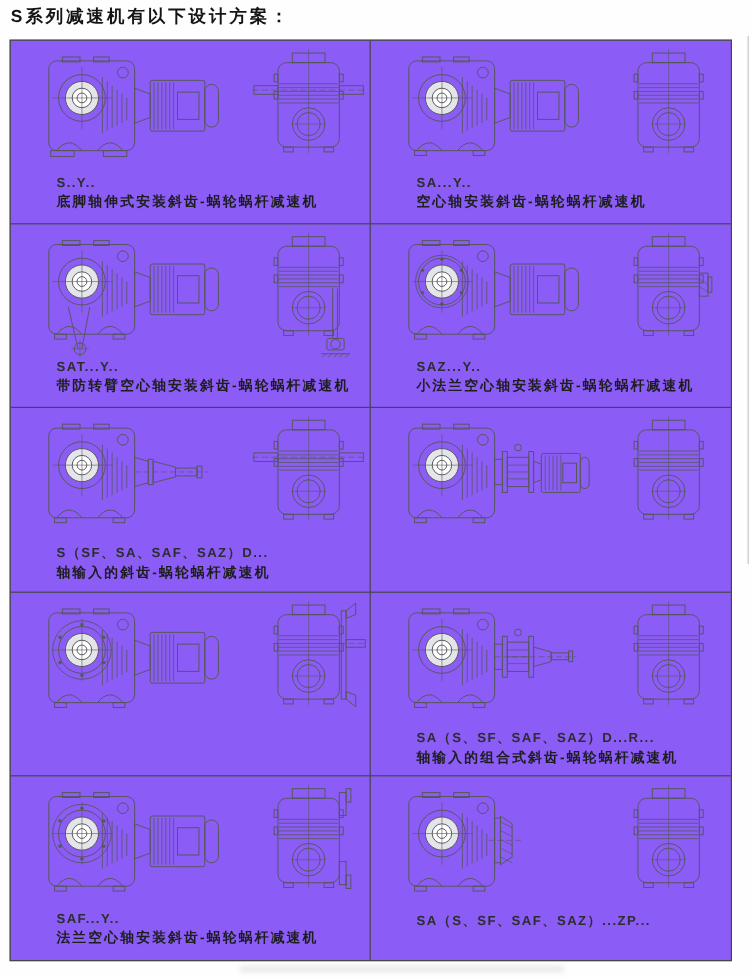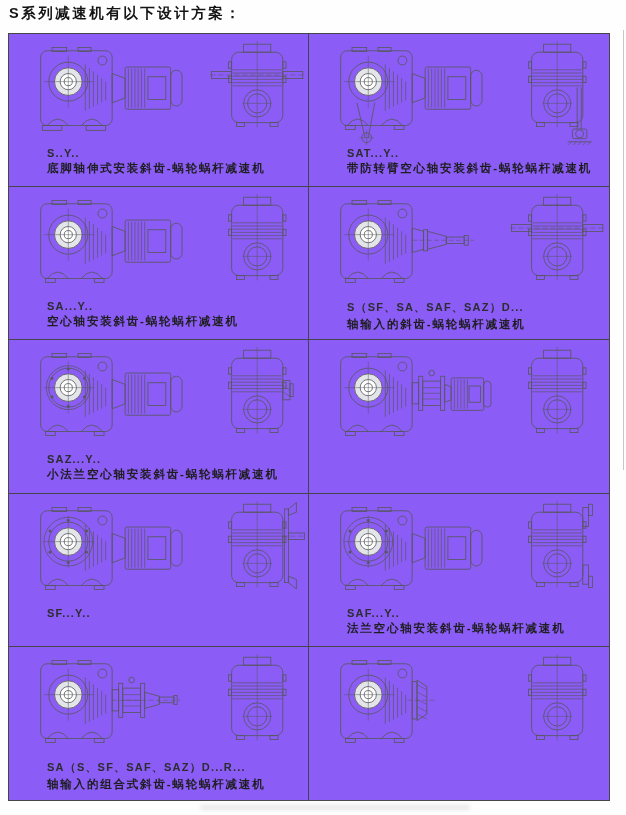--- a/index.html
+++ b/index.html
@@ -101,20 +101,78 @@
             <rect x="91" y="44" width="4" height="8" rx="0" fill="none" stroke="#56575b" stroke-width="1"></rect>
             <rect x="33" y="102" width="10" height="5" rx="0" fill="none" stroke="#56575b" stroke-width="1"></rect>
             <rect x="75" y="102" width="10" height="5" rx="0" fill="none" stroke="#56575b" stroke-width="1"></rect>
             <rect x="2" y="38" width="25" height="9" rx="0" fill="none" stroke="#56575b" stroke-width="1"></rect>
             <rect x="91" y="38" width="25" height="9" rx="0" fill="none" stroke="#56575b" stroke-width="1"></rect>
             <line x1="0" y1="42.5" x2="118" y2="42.5" stroke="#56575b" stroke-width="0.6" stroke-dasharray="7 3"></line>
           </svg>
     </div>
     <div class="code">S..Y..</div>
     <div class="desc">底脚轴伸式安装斜齿-蜗轮蜗杆减速机</div>
+  </div>
+
+  <div class="cell">
+    <div class="drawings">
+      <svg class="side-svg" viewBox="0 0 195 128">
+            <rect x="6" y="12" width="88" height="92" rx="8" fill="none" stroke="#56575b" stroke-width="1"></rect>
+            <rect x="20" y="8" width="18" height="5" rx="0" fill="none" stroke="#56575b" stroke-width="1"></rect>
+            <rect x="52" y="8" width="16" height="5" rx="0" fill="none" stroke="#56575b" stroke-width="1"></rect>
+            <circle cx="82" cy="24" r="5.5" fill="none" stroke="#56575b" stroke-width="1"></circle>
+            <circle cx="40" cy="50" r="24" fill="none" stroke="#56575b" stroke-width="1"></circle>
+            <circle cx="40" cy="50" r="17" fill="#e4e5e8" stroke="#56575b" stroke-width="1"></circle>
+            <circle cx="40" cy="50" r="10" fill="#fff" stroke="#56575b" stroke-width="1"></circle>
+            <circle cx="40" cy="50" r="5" fill="none" stroke="#56575b" stroke-width="1"></circle>
+            <line x1="40" y1="18" x2="40" y2="82" stroke="#56575b" stroke-width="0.6"></line>
+            <line x1="10" y1="50" x2="72" y2="50" stroke="#56575b" stroke-width="0.6"></line>
+            <line x1="61" y1="29" x2="61" y2="86" stroke="#56575b" stroke-width="0.8"></line>
+            <line x1="66" y1="33.2" x2="66" y2="83.4" stroke="#56575b" stroke-width="0.8"></line>
+            <line x1="71" y1="37.4" x2="71" y2="80.8" stroke="#56575b" stroke-width="0.8"></line>
+            <line x1="76" y1="41.6" x2="76" y2="78.2" stroke="#56575b" stroke-width="0.8"></line>
+            <line x1="81" y1="45.8" x2="81" y2="75.6" stroke="#56575b" stroke-width="0.8"></line>
+            <line x1="86" y1="50" x2="86" y2="73" stroke="#56575b" stroke-width="0.8"></line>
+            <path d="M14,104 q13,-16 26,0 M56,104 q13,-16 26,0" fill="none" stroke="#56575b" stroke-width="1"></path>
+            <rect x="12" y="104" width="12" height="5" rx="0" fill="none" stroke="#56575b" stroke-width="1"></rect>
+            <rect x="72" y="104" width="12" height="5" rx="0" fill="none" stroke="#56575b" stroke-width="1"></rect>
+            <polygon points="94,40 110,46 110,70 94,76" fill="none" stroke="#56575b" stroke-width="1"></polygon>
+            <rect x="110" y="32" width="56" height="52" rx="2" fill="none" stroke="#56575b" stroke-width="1"></rect>
+            <line x1="114" y1="34" x2="114" y2="82" stroke="#56575b" stroke-width="0.8"></line>
+            <line x1="118" y1="34" x2="118" y2="82" stroke="#56575b" stroke-width="0.8"></line>
+            <line x1="122" y1="34" x2="122" y2="82" stroke="#56575b" stroke-width="0.8"></line>
+            <line x1="126" y1="34" x2="126" y2="82" stroke="#56575b" stroke-width="0.8"></line>
+            <line x1="130" y1="34" x2="130" y2="82" stroke="#56575b" stroke-width="0.8"></line>
+            <line x1="134" y1="34" x2="134" y2="82" stroke="#56575b" stroke-width="0.8"></line>
+            <rect x="138" y="44" width="22" height="28" rx="0" fill="none" stroke="#56575b" stroke-width="1"></rect>
+            <rect x="166" y="36" width="14" height="44" rx="7" fill="none" stroke="#56575b" stroke-width="1"></rect>
+          </svg>
+      <svg class="end-svg" viewBox="0 0 120 130">
+            <rect x="42" y="4" width="34" height="10" rx="0" fill="none" stroke="#56575b" stroke-width="1"></rect>
+            <rect x="27" y="14" width="64" height="88" rx="9" fill="none" stroke="#56575b" stroke-width="1"></rect>
+            <line x1="59" y1="0" x2="59" y2="108" stroke="#56575b" stroke-width="0.6"></line>
+            <line x1="28" y1="36" x2="90" y2="36" stroke="#56575b" stroke-width="0.8"></line>
+            <line x1="28" y1="40" x2="90" y2="40" stroke="#56575b" stroke-width="0.8"></line>
+            <line x1="28" y1="44" x2="90" y2="44" stroke="#56575b" stroke-width="0.8"></line>
+            <line x1="28" y1="48" x2="90" y2="48" stroke="#56575b" stroke-width="0.8"></line>
+            <line x1="28" y1="52" x2="90" y2="52" stroke="#56575b" stroke-width="0.8"></line>
+            <line x1="28" y1="56" x2="90" y2="56" stroke="#56575b" stroke-width="0.8"></line>
+            <circle cx="59" cy="78" r="17" fill="none" stroke="#56575b" stroke-width="1"></circle>
+            <circle cx="59" cy="78" r="12" fill="none" stroke="#56575b" stroke-width="1"></circle>
+            <line x1="41" y1="78" x2="77" y2="78" stroke="#56575b" stroke-width="0.6"></line>
+            <rect x="23" y="26" width="4" height="8" rx="0" fill="none" stroke="#56575b" stroke-width="1"></rect>
+            <rect x="23" y="44" width="4" height="8" rx="0" fill="none" stroke="#56575b" stroke-width="1"></rect>
+            <rect x="91" y="26" width="4" height="8" rx="0" fill="none" stroke="#56575b" stroke-width="1"></rect>
+            <rect x="91" y="44" width="4" height="8" rx="0" fill="none" stroke="#56575b" stroke-width="1"></rect>
+            <rect x="33" y="102" width="10" height="5" rx="0" fill="none" stroke="#56575b" stroke-width="1"></rect>
+            <rect x="75" y="102" width="10" height="5" rx="0" fill="none" stroke="#56575b" stroke-width="1"></rect>
+          </svg>
+    </div>
+    <div class="code">SA...Y..</div>
+    <div class="desc">空心轴安装斜齿-蜗轮蜗杆减速机</div>
   </div>
 
   <div class="cell">
     <div class="drawings">
       <svg class="side-svg" viewBox="0 0 195 128">
             <rect x="6" y="12" width="88" height="92" rx="8" fill="none" stroke="#56575b" stroke-width="1"></rect>
             <rect x="20" y="8" width="18" height="5" rx="0" fill="none" stroke="#56575b" stroke-width="1"></rect>
             <rect x="52" y="8" width="16" height="5" rx="0" fill="none" stroke="#56575b" stroke-width="1"></rect>
             <circle cx="82" cy="24" r="5.5" fill="none" stroke="#56575b" stroke-width="1"></circle>
             <circle cx="40" cy="50" r="24" fill="none" stroke="#56575b" stroke-width="1"></circle>
@@ -183,20 +241,27 @@
     <div class="desc">带防转臂空心轴安装斜齿-蜗轮蜗杆减速机</div>
   </div>
 
   <div class="cell">
     <div class="drawings">
       <svg class="side-svg" viewBox="0 0 195 128">
             <rect x="6" y="12" width="88" height="92" rx="8" fill="none" stroke="#56575b" stroke-width="1"></rect>
             <rect x="20" y="8" width="18" height="5" rx="0" fill="none" stroke="#56575b" stroke-width="1"></rect>
             <rect x="52" y="8" width="16" height="5" rx="0" fill="none" stroke="#56575b" stroke-width="1"></rect>
             <circle cx="82" cy="24" r="5.5" fill="none" stroke="#56575b" stroke-width="1"></circle>
+            <circle cx="40" cy="50" r="27" fill="none" stroke="#56575b" stroke-width="0.9"></circle>
+            <circle cx="59.918584287042094" cy="61.5" r="1.4" fill="#56575b" stroke="#56575b" stroke-width="0.8"></circle>
+            <circle cx="40" cy="73" r="1.4" fill="#56575b" stroke="#56575b" stroke-width="0.8"></circle>
+            <circle cx="20.08141571295791" cy="61.5" r="1.4" fill="#56575b" stroke="#56575b" stroke-width="0.8"></circle>
+            <circle cx="20.081415712957913" cy="38.5" r="1.4" fill="#56575b" stroke="#56575b" stroke-width="0.8"></circle>
+            <circle cx="39.99999999999999" cy="27" r="1.4" fill="#56575b" stroke="#56575b" stroke-width="0.8"></circle>
+            <circle cx="59.91858428704208" cy="38.499999999999986" r="1.4" fill="#56575b" stroke="#56575b" stroke-width="0.8"></circle>
             <circle cx="40" cy="50" r="24" fill="none" stroke="#56575b" stroke-width="1"></circle>
             <circle cx="40" cy="50" r="17" fill="#e4e5e8" stroke="#56575b" stroke-width="1"></circle>
             <circle cx="40" cy="50" r="10" fill="#fff" stroke="#56575b" stroke-width="1"></circle>
             <circle cx="40" cy="50" r="5" fill="none" stroke="#56575b" stroke-width="1"></circle>
             <line x1="40" y1="18" x2="40" y2="82" stroke="#56575b" stroke-width="0.6"></line>
             <line x1="10" y1="50" x2="72" y2="50" stroke="#56575b" stroke-width="0.6"></line>
             <line x1="61" y1="29" x2="61" y2="86" stroke="#56575b" stroke-width="0.8"></line>
             <line x1="66" y1="33.2" x2="66" y2="83.4" stroke="#56575b" stroke-width="0.8"></line>
             <line x1="71" y1="37.4" x2="71" y2="80.8" stroke="#56575b" stroke-width="0.8"></line>
             <line x1="76" y1="41.6" x2="76" y2="78.2" stroke="#56575b" stroke-width="0.8"></line>
@@ -228,24 +293,28 @@
             <line x1="28" y1="56" x2="90" y2="56" stroke="#56575b" stroke-width="0.8"></line>
             <circle cx="59" cy="78" r="17" fill="none" stroke="#56575b" stroke-width="1"></circle>
             <circle cx="59" cy="78" r="12" fill="none" stroke="#56575b" stroke-width="1"></circle>
             <line x1="41" y1="78" x2="77" y2="78" stroke="#56575b" stroke-width="0.6"></line>
             <rect x="23" y="26" width="4" height="8" rx="0" fill="none" stroke="#56575b" stroke-width="1"></rect>
             <rect x="23" y="44" width="4" height="8" rx="0" fill="none" stroke="#56575b" stroke-width="1"></rect>
             <rect x="91" y="26" width="4" height="8" rx="0" fill="none" stroke="#56575b" stroke-width="1"></rect>
             <rect x="91" y="44" width="4" height="8" rx="0" fill="none" stroke="#56575b" stroke-width="1"></rect>
             <rect x="33" y="102" width="10" height="5" rx="0" fill="none" stroke="#56575b" stroke-width="1"></rect>
             <rect x="75" y="102" width="10" height="5" rx="0" fill="none" stroke="#56575b" stroke-width="1"></rect>
-          </svg>
-    </div>
-    <div class="code">SA...Y..</div>
-    <div class="desc">空心轴安装斜齿-蜗轮蜗杆减速机</div>
+            <rect x="91" y="42" width="9" height="24" rx="0" fill="none" stroke="#56575b" stroke-width="1"></rect>
+            <line x1="91" y1="48" x2="100" y2="54" stroke="#56575b" stroke-width="0.7"></line>
+            <line x1="91" y1="56" x2="100" y2="62" stroke="#56575b" stroke-width="0.7"></line>
+            <rect x="100" y="46" width="4" height="16" rx="0" fill="none" stroke="#56575b" stroke-width="1"></rect>
+          </svg>
+    </div>
+    <div class="code">SAZ...Y..</div>
+    <div class="desc">小法兰空心轴安装斜齿-蜗轮蜗杆减速机</div>
   </div>
 
   <div class="cell">
     <div class="drawings">
       <svg class="side-svg" viewBox="0 0 195 128">
             <rect x="6" y="12" width="88" height="92" rx="8" fill="none" stroke="#56575b" stroke-width="1"></rect>
             <rect x="20" y="8" width="18" height="5" rx="0" fill="none" stroke="#56575b" stroke-width="1"></rect>
             <rect x="52" y="8" width="16" height="5" rx="0" fill="none" stroke="#56575b" stroke-width="1"></rect>
             <circle cx="82" cy="24" r="5.5" fill="none" stroke="#56575b" stroke-width="1"></circle>
             <circle cx="40" cy="50" r="24" fill="none" stroke="#56575b" stroke-width="1"></circle>
@@ -289,89 +358,20 @@
             <rect x="91" y="44" width="4" height="8" rx="0" fill="none" stroke="#56575b" stroke-width="1"></rect>
             <rect x="33" y="102" width="10" height="5" rx="0" fill="none" stroke="#56575b" stroke-width="1"></rect>
             <rect x="75" y="102" width="10" height="5" rx="0" fill="none" stroke="#56575b" stroke-width="1"></rect>
             <rect x="2" y="38" width="25" height="9" rx="0" fill="none" stroke="#56575b" stroke-width="1"></rect>
             <rect x="91" y="38" width="25" height="9" rx="0" fill="none" stroke="#56575b" stroke-width="1"></rect>
             <line x1="0" y1="42.5" x2="118" y2="42.5" stroke="#56575b" stroke-width="0.6" stroke-dasharray="7 3"></line>
           </svg>
     </div>
     <div class="code">S（SF、SA、SAF、SAZ）D...</div>
     <div class="desc">轴输入的斜齿-蜗轮蜗杆减速机</div>
-  </div>
-
-  <div class="cell">
-    <div class="drawings">
-      <svg class="side-svg" viewBox="0 0 195 128">
-            <rect x="6" y="12" width="88" height="92" rx="8" fill="none" stroke="#56575b" stroke-width="1"></rect>
-            <rect x="20" y="8" width="18" height="5" rx="0" fill="none" stroke="#56575b" stroke-width="1"></rect>
-            <rect x="52" y="8" width="16" height="5" rx="0" fill="none" stroke="#56575b" stroke-width="1"></rect>
-            <circle cx="82" cy="24" r="5.5" fill="none" stroke="#56575b" stroke-width="1"></circle>
-            <circle cx="40" cy="50" r="27" fill="none" stroke="#56575b" stroke-width="0.9"></circle>
-            <circle cx="59.918584287042094" cy="61.5" r="1.4" fill="#56575b" stroke="#56575b" stroke-width="0.8"></circle>
-            <circle cx="40" cy="73" r="1.4" fill="#56575b" stroke="#56575b" stroke-width="0.8"></circle>
-            <circle cx="20.08141571295791" cy="61.5" r="1.4" fill="#56575b" stroke="#56575b" stroke-width="0.8"></circle>
-            <circle cx="20.081415712957913" cy="38.5" r="1.4" fill="#56575b" stroke="#56575b" stroke-width="0.8"></circle>
-            <circle cx="39.99999999999999" cy="27" r="1.4" fill="#56575b" stroke="#56575b" stroke-width="0.8"></circle>
-            <circle cx="59.91858428704208" cy="38.499999999999986" r="1.4" fill="#56575b" stroke="#56575b" stroke-width="0.8"></circle>
-            <circle cx="40" cy="50" r="24" fill="none" stroke="#56575b" stroke-width="1"></circle>
-            <circle cx="40" cy="50" r="17" fill="#e4e5e8" stroke="#56575b" stroke-width="1"></circle>
-            <circle cx="40" cy="50" r="10" fill="#fff" stroke="#56575b" stroke-width="1"></circle>
-            <circle cx="40" cy="50" r="5" fill="none" stroke="#56575b" stroke-width="1"></circle>
-            <line x1="40" y1="18" x2="40" y2="82" stroke="#56575b" stroke-width="0.6"></line>
-            <line x1="10" y1="50" x2="72" y2="50" stroke="#56575b" stroke-width="0.6"></line>
-            <line x1="61" y1="29" x2="61" y2="86" stroke="#56575b" stroke-width="0.8"></line>
-            <line x1="66" y1="33.2" x2="66" y2="83.4" stroke="#56575b" stroke-width="0.8"></line>
-            <line x1="71" y1="37.4" x2="71" y2="80.8" stroke="#56575b" stroke-width="0.8"></line>
-            <line x1="76" y1="41.6" x2="76" y2="78.2" stroke="#56575b" stroke-width="0.8"></line>
-            <line x1="81" y1="45.8" x2="81" y2="75.6" stroke="#56575b" stroke-width="0.8"></line>
-            <line x1="86" y1="50" x2="86" y2="73" stroke="#56575b" stroke-width="0.8"></line>
-            <path d="M14,104 q13,-16 26,0 M56,104 q13,-16 26,0" fill="none" stroke="#56575b" stroke-width="1"></path>
-            <rect x="12" y="104" width="12" height="5" rx="0" fill="none" stroke="#56575b" stroke-width="1"></rect>
-            <rect x="72" y="104" width="12" height="5" rx="0" fill="none" stroke="#56575b" stroke-width="1"></rect>
-            <polygon points="94,40 110,46 110,70 94,76" fill="none" stroke="#56575b" stroke-width="1"></polygon>
-            <rect x="110" y="32" width="56" height="52" rx="2" fill="none" stroke="#56575b" stroke-width="1"></rect>
-            <line x1="114" y1="34" x2="114" y2="82" stroke="#56575b" stroke-width="0.8"></line>
-            <line x1="118" y1="34" x2="118" y2="82" stroke="#56575b" stroke-width="0.8"></line>
-            <line x1="122" y1="34" x2="122" y2="82" stroke="#56575b" stroke-width="0.8"></line>
-            <line x1="126" y1="34" x2="126" y2="82" stroke="#56575b" stroke-width="0.8"></line>
-            <line x1="130" y1="34" x2="130" y2="82" stroke="#56575b" stroke-width="0.8"></line>
-            <line x1="134" y1="34" x2="134" y2="82" stroke="#56575b" stroke-width="0.8"></line>
-            <rect x="138" y="44" width="22" height="28" rx="0" fill="none" stroke="#56575b" stroke-width="1"></rect>
-            <rect x="166" y="36" width="14" height="44" rx="7" fill="none" stroke="#56575b" stroke-width="1"></rect>
-          </svg>
-      <svg class="end-svg" viewBox="0 0 120 130">
-            <rect x="42" y="4" width="34" height="10" rx="0" fill="none" stroke="#56575b" stroke-width="1"></rect>
-            <rect x="27" y="14" width="64" height="88" rx="9" fill="none" stroke="#56575b" stroke-width="1"></rect>
-            <line x1="59" y1="0" x2="59" y2="108" stroke="#56575b" stroke-width="0.6"></line>
-            <line x1="28" y1="36" x2="90" y2="36" stroke="#56575b" stroke-width="0.8"></line>
-            <line x1="28" y1="40" x2="90" y2="40" stroke="#56575b" stroke-width="0.8"></line>
-            <line x1="28" y1="44" x2="90" y2="44" stroke="#56575b" stroke-width="0.8"></line>
-            <line x1="28" y1="48" x2="90" y2="48" stroke="#56575b" stroke-width="0.8"></line>
-            <line x1="28" y1="52" x2="90" y2="52" stroke="#56575b" stroke-width="0.8"></line>
-            <line x1="28" y1="56" x2="90" y2="56" stroke="#56575b" stroke-width="0.8"></line>
-            <circle cx="59" cy="78" r="17" fill="none" stroke="#56575b" stroke-width="1"></circle>
-            <circle cx="59" cy="78" r="12" fill="none" stroke="#56575b" stroke-width="1"></circle>
-            <line x1="41" y1="78" x2="77" y2="78" stroke="#56575b" stroke-width="0.6"></line>
-            <rect x="23" y="26" width="4" height="8" rx="0" fill="none" stroke="#56575b" stroke-width="1"></rect>
-            <rect x="23" y="44" width="4" height="8" rx="0" fill="none" stroke="#56575b" stroke-width="1"></rect>
-            <rect x="91" y="26" width="4" height="8" rx="0" fill="none" stroke="#56575b" stroke-width="1"></rect>
-            <rect x="91" y="44" width="4" height="8" rx="0" fill="none" stroke="#56575b" stroke-width="1"></rect>
-            <rect x="33" y="102" width="10" height="5" rx="0" fill="none" stroke="#56575b" stroke-width="1"></rect>
-            <rect x="75" y="102" width="10" height="5" rx="0" fill="none" stroke="#56575b" stroke-width="1"></rect>
-            <rect x="91" y="42" width="9" height="24" rx="0" fill="none" stroke="#56575b" stroke-width="1"></rect>
-            <line x1="91" y1="48" x2="100" y2="54" stroke="#56575b" stroke-width="0.7"></line>
-            <line x1="91" y1="56" x2="100" y2="62" stroke="#56575b" stroke-width="0.7"></line>
-            <rect x="100" y="46" width="4" height="16" rx="0" fill="none" stroke="#56575b" stroke-width="1"></rect>
-          </svg>
-    </div>
-    <div class="code">SAZ...Y..</div>
-    <div class="desc">小法兰空心轴安装斜齿-蜗轮蜗杆减速机</div>
   </div>
 
   <div class="cell">
     <div class="drawings">
       <svg class="side-svg" viewBox="0 0 195 128">
             <rect x="6" y="12" width="88" height="92" rx="8" fill="none" stroke="#56575b" stroke-width="1"></rect>
             <rect x="20" y="8" width="18" height="5" rx="0" fill="none" stroke="#56575b" stroke-width="1"></rect>
             <rect x="52" y="8" width="16" height="5" rx="0" fill="none" stroke="#56575b" stroke-width="1"></rect>
             <circle cx="82" cy="24" r="5.5" fill="none" stroke="#56575b" stroke-width="1"></circle>
             <circle cx="40" cy="50" r="24" fill="none" stroke="#56575b" stroke-width="1"></circle>
@@ -489,90 +489,20 @@
             <rect x="91" y="44" width="4" height="8" rx="0" fill="none" stroke="#56575b" stroke-width="1"></rect>
             <rect x="33" y="102" width="10" height="5" rx="0" fill="none" stroke="#56575b" stroke-width="1"></rect>
             <rect x="75" y="102" width="10" height="5" rx="0" fill="none" stroke="#56575b" stroke-width="1"></rect>
             <rect x="93" y="10" width="5" height="92" rx="0" fill="none" stroke="#56575b" stroke-width="1"></rect>
             <polygon points="98,10 108,2 108,14 98,18" fill="none" stroke="#56575b" stroke-width="1"></polygon>
             <polygon points="98,102 108,110 108,98 98,94" fill="none" stroke="#56575b" stroke-width="1"></polygon>
             <rect x="98" y="40" width="20" height="8" rx="0" fill="none" stroke="#56575b" stroke-width="1"></rect>
             <line x1="90" y1="44" x2="120" y2="44" stroke="#56575b" stroke-width="0.6" stroke-dasharray="7 3"></line>
           </svg>
     </div>
-    <div class="code">SF...Y..</div>
-  </div>
-
-  <div class="cell">
-    <div class="drawings">
-      <svg class="side-svg" viewBox="0 0 195 128">
-            <rect x="6" y="12" width="88" height="92" rx="8" fill="none" stroke="#56575b" stroke-width="1"></rect>
-            <rect x="20" y="8" width="18" height="5" rx="0" fill="none" stroke="#56575b" stroke-width="1"></rect>
-            <rect x="52" y="8" width="16" height="5" rx="0" fill="none" stroke="#56575b" stroke-width="1"></rect>
-            <circle cx="82" cy="24" r="5.5" fill="none" stroke="#56575b" stroke-width="1"></circle>
-            <circle cx="40" cy="50" r="30" fill="none" stroke="#56575b" stroke-width="0.9"></circle>
-            <circle cx="62.51666049839541" cy="63" r="1.4" fill="#56575b" stroke="#56575b" stroke-width="0.8"></circle>
-            <circle cx="40" cy="76" r="1.4" fill="#56575b" stroke="#56575b" stroke-width="0.8"></circle>
-            <circle cx="17.483339501604593" cy="63" r="1.4" fill="#56575b" stroke="#56575b" stroke-width="0.8"></circle>
-            <circle cx="17.483339501604597" cy="37" r="1.4" fill="#56575b" stroke="#56575b" stroke-width="0.8"></circle>
-            <circle cx="39.99999999999999" cy="24" r="1.4" fill="#56575b" stroke="#56575b" stroke-width="0.8"></circle>
-            <circle cx="62.516660498395396" cy="36.999999999999986" r="1.4" fill="#56575b" stroke="#56575b" stroke-width="0.8"></circle>
-            <circle cx="40" cy="50" r="24" fill="none" stroke="#56575b" stroke-width="1"></circle>
-            <circle cx="40" cy="50" r="17" fill="#e4e5e8" stroke="#56575b" stroke-width="1"></circle>
-            <circle cx="40" cy="50" r="10" fill="#fff" stroke="#56575b" stroke-width="1"></circle>
-            <circle cx="40" cy="50" r="5" fill="none" stroke="#56575b" stroke-width="1"></circle>
-            <line x1="40" y1="18" x2="40" y2="82" stroke="#56575b" stroke-width="0.6"></line>
-            <line x1="10" y1="50" x2="72" y2="50" stroke="#56575b" stroke-width="0.6"></line>
-            <line x1="61" y1="29" x2="61" y2="86" stroke="#56575b" stroke-width="0.8"></line>
-            <line x1="66" y1="33.2" x2="66" y2="83.4" stroke="#56575b" stroke-width="0.8"></line>
-            <line x1="71" y1="37.4" x2="71" y2="80.8" stroke="#56575b" stroke-width="0.8"></line>
-            <line x1="76" y1="41.6" x2="76" y2="78.2" stroke="#56575b" stroke-width="0.8"></line>
-            <line x1="81" y1="45.8" x2="81" y2="75.6" stroke="#56575b" stroke-width="0.8"></line>
-            <line x1="86" y1="50" x2="86" y2="73" stroke="#56575b" stroke-width="0.8"></line>
-            <path d="M14,104 q13,-16 26,0 M56,104 q13,-16 26,0" fill="none" stroke="#56575b" stroke-width="1"></path>
-            <rect x="12" y="104" width="12" height="5" rx="0" fill="none" stroke="#56575b" stroke-width="1"></rect>
-            <rect x="72" y="104" width="12" height="5" rx="0" fill="none" stroke="#56575b" stroke-width="1"></rect>
-            <polygon points="94,40 110,46 110,70 94,76" fill="none" stroke="#56575b" stroke-width="1"></polygon>
-            <rect x="110" y="32" width="56" height="52" rx="2" fill="none" stroke="#56575b" stroke-width="1"></rect>
-            <line x1="114" y1="34" x2="114" y2="82" stroke="#56575b" stroke-width="0.8"></line>
-            <line x1="118" y1="34" x2="118" y2="82" stroke="#56575b" stroke-width="0.8"></line>
-            <line x1="122" y1="34" x2="122" y2="82" stroke="#56575b" stroke-width="0.8"></line>
-            <line x1="126" y1="34" x2="126" y2="82" stroke="#56575b" stroke-width="0.8"></line>
-            <line x1="130" y1="34" x2="130" y2="82" stroke="#56575b" stroke-width="0.8"></line>
-            <line x1="134" y1="34" x2="134" y2="82" stroke="#56575b" stroke-width="0.8"></line>
-            <rect x="138" y="44" width="22" height="28" rx="0" fill="none" stroke="#56575b" stroke-width="1"></rect>
-            <rect x="166" y="36" width="14" height="44" rx="7" fill="none" stroke="#56575b" stroke-width="1"></rect>
-          </svg>
-      <svg class="end-svg" viewBox="0 0 120 130">
-            <rect x="42" y="4" width="34" height="10" rx="0" fill="none" stroke="#56575b" stroke-width="1"></rect>
-            <rect x="27" y="14" width="64" height="88" rx="9" fill="none" stroke="#56575b" stroke-width="1"></rect>
-            <line x1="59" y1="0" x2="59" y2="108" stroke="#56575b" stroke-width="0.6"></line>
-            <line x1="28" y1="36" x2="90" y2="36" stroke="#56575b" stroke-width="0.8"></line>
-            <line x1="28" y1="40" x2="90" y2="40" stroke="#56575b" stroke-width="0.8"></line>
-            <line x1="28" y1="44" x2="90" y2="44" stroke="#56575b" stroke-width="0.8"></line>
-            <line x1="28" y1="48" x2="90" y2="48" stroke="#56575b" stroke-width="0.8"></line>
-            <line x1="28" y1="52" x2="90" y2="52" stroke="#56575b" stroke-width="0.8"></line>
-            <line x1="28" y1="56" x2="90" y2="56" stroke="#56575b" stroke-width="0.8"></line>
-            <circle cx="59" cy="78" r="17" fill="none" stroke="#56575b" stroke-width="1"></circle>
-            <circle cx="59" cy="78" r="12" fill="none" stroke="#56575b" stroke-width="1"></circle>
-            <line x1="41" y1="78" x2="77" y2="78" stroke="#56575b" stroke-width="0.6"></line>
-            <rect x="23" y="26" width="4" height="8" rx="0" fill="none" stroke="#56575b" stroke-width="1"></rect>
-            <rect x="23" y="44" width="4" height="8" rx="0" fill="none" stroke="#56575b" stroke-width="1"></rect>
-            <rect x="91" y="26" width="4" height="8" rx="0" fill="none" stroke="#56575b" stroke-width="1"></rect>
-            <rect x="91" y="44" width="4" height="8" rx="0" fill="none" stroke="#56575b" stroke-width="1"></rect>
-            <rect x="33" y="102" width="10" height="5" rx="0" fill="none" stroke="#56575b" stroke-width="1"></rect>
-            <rect x="75" y="102" width="10" height="5" rx="0" fill="none" stroke="#56575b" stroke-width="1"></rect>
-            <rect x="91" y="8" width="7" height="24" rx="0" fill="none" stroke="#56575b" stroke-width="1"></rect>
-            <rect x="98" y="4" width="5" height="14" rx="0" fill="none" stroke="#56575b" stroke-width="1"></rect>
-            <rect x="91" y="80" width="7" height="24" rx="0" fill="none" stroke="#56575b" stroke-width="1"></rect>
-            <rect x="98" y="94" width="5" height="14" rx="0" fill="none" stroke="#56575b" stroke-width="1"></rect>
-          </svg>
-    </div>
-    <div class="code">SAF...Y..</div>
-    <div class="desc">法兰空心轴安装斜齿-蜗轮蜗杆减速机</div>
   </div>
 
   <div class="cell">
     <div class="drawings">
       <svg class="side-svg" viewBox="0 0 195 128">
             <rect x="6" y="12" width="88" height="92" rx="8" fill="none" stroke="#56575b" stroke-width="1"></rect>
             <rect x="20" y="8" width="18" height="5" rx="0" fill="none" stroke="#56575b" stroke-width="1"></rect>
             <rect x="52" y="8" width="16" height="5" rx="0" fill="none" stroke="#56575b" stroke-width="1"></rect>
             <circle cx="82" cy="24" r="5.5" fill="none" stroke="#56575b" stroke-width="1"></circle>
             <circle cx="40" cy="50" r="24" fill="none" stroke="#56575b" stroke-width="1"></circle>
@@ -628,20 +558,89 @@
     <div class="desc">轴输入的组合式斜齿-蜗轮蜗杆减速机</div>
   </div>
 
   <div class="cell">
     <div class="drawings">
       <svg class="side-svg" viewBox="0 0 195 128">
             <rect x="6" y="12" width="88" height="92" rx="8" fill="none" stroke="#56575b" stroke-width="1"></rect>
             <rect x="20" y="8" width="18" height="5" rx="0" fill="none" stroke="#56575b" stroke-width="1"></rect>
             <rect x="52" y="8" width="16" height="5" rx="0" fill="none" stroke="#56575b" stroke-width="1"></rect>
             <circle cx="82" cy="24" r="5.5" fill="none" stroke="#56575b" stroke-width="1"></circle>
+            <circle cx="40" cy="50" r="30" fill="none" stroke="#56575b" stroke-width="0.9"></circle>
+            <circle cx="62.51666049839541" cy="63" r="1.4" fill="#56575b" stroke="#56575b" stroke-width="0.8"></circle>
+            <circle cx="40" cy="76" r="1.4" fill="#56575b" stroke="#56575b" stroke-width="0.8"></circle>
+            <circle cx="17.483339501604593" cy="63" r="1.4" fill="#56575b" stroke="#56575b" stroke-width="0.8"></circle>
+            <circle cx="17.483339501604597" cy="37" r="1.4" fill="#56575b" stroke="#56575b" stroke-width="0.8"></circle>
+            <circle cx="39.99999999999999" cy="24" r="1.4" fill="#56575b" stroke="#56575b" stroke-width="0.8"></circle>
+            <circle cx="62.516660498395396" cy="36.999999999999986" r="1.4" fill="#56575b" stroke="#56575b" stroke-width="0.8"></circle>
+            <circle cx="40" cy="50" r="24" fill="none" stroke="#56575b" stroke-width="1"></circle>
+            <circle cx="40" cy="50" r="17" fill="#e4e5e8" stroke="#56575b" stroke-width="1"></circle>
+            <circle cx="40" cy="50" r="10" fill="#fff" stroke="#56575b" stroke-width="1"></circle>
+            <circle cx="40" cy="50" r="5" fill="none" stroke="#56575b" stroke-width="1"></circle>
+            <line x1="40" y1="18" x2="40" y2="82" stroke="#56575b" stroke-width="0.6"></line>
+            <line x1="10" y1="50" x2="72" y2="50" stroke="#56575b" stroke-width="0.6"></line>
+            <line x1="61" y1="29" x2="61" y2="86" stroke="#56575b" stroke-width="0.8"></line>
+            <line x1="66" y1="33.2" x2="66" y2="83.4" stroke="#56575b" stroke-width="0.8"></line>
+            <line x1="71" y1="37.4" x2="71" y2="80.8" stroke="#56575b" stroke-width="0.8"></line>
+            <line x1="76" y1="41.6" x2="76" y2="78.2" stroke="#56575b" stroke-width="0.8"></line>
+            <line x1="81" y1="45.8" x2="81" y2="75.6" stroke="#56575b" stroke-width="0.8"></line>
+            <line x1="86" y1="50" x2="86" y2="73" stroke="#56575b" stroke-width="0.8"></line>
+            <path d="M14,104 q13,-16 26,0 M56,104 q13,-16 26,0" fill="none" stroke="#56575b" stroke-width="1"></path>
+            <rect x="12" y="104" width="12" height="5" rx="0" fill="none" stroke="#56575b" stroke-width="1"></rect>
+            <rect x="72" y="104" width="12" height="5" rx="0" fill="none" stroke="#56575b" stroke-width="1"></rect>
+            <polygon points="94,40 110,46 110,70 94,76" fill="none" stroke="#56575b" stroke-width="1"></polygon>
+            <rect x="110" y="32" width="56" height="52" rx="2" fill="none" stroke="#56575b" stroke-width="1"></rect>
+            <line x1="114" y1="34" x2="114" y2="82" stroke="#56575b" stroke-width="0.8"></line>
+            <line x1="118" y1="34" x2="118" y2="82" stroke="#56575b" stroke-width="0.8"></line>
+            <line x1="122" y1="34" x2="122" y2="82" stroke="#56575b" stroke-width="0.8"></line>
+            <line x1="126" y1="34" x2="126" y2="82" stroke="#56575b" stroke-width="0.8"></line>
+            <line x1="130" y1="34" x2="130" y2="82" stroke="#56575b" stroke-width="0.8"></line>
+            <line x1="134" y1="34" x2="134" y2="82" stroke="#56575b" stroke-width="0.8"></line>
+            <rect x="138" y="44" width="22" height="28" rx="0" fill="none" stroke="#56575b" stroke-width="1"></rect>
+            <rect x="166" y="36" width="14" height="44" rx="7" fill="none" stroke="#56575b" stroke-width="1"></rect>
+          </svg>
+      <svg class="end-svg" viewBox="0 0 120 130">
+            <rect x="42" y="4" width="34" height="10" rx="0" fill="none" stroke="#56575b" stroke-width="1"></rect>
+            <rect x="27" y="14" width="64" height="88" rx="9" fill="none" stroke="#56575b" stroke-width="1"></rect>
+            <line x1="59" y1="0" x2="59" y2="108" stroke="#56575b" stroke-width="0.6"></line>
+            <line x1="28" y1="36" x2="90" y2="36" stroke="#56575b" stroke-width="0.8"></line>
+            <line x1="28" y1="40" x2="90" y2="40" stroke="#56575b" stroke-width="0.8"></line>
+            <line x1="28" y1="44" x2="90" y2="44" stroke="#56575b" stroke-width="0.8"></line>
+            <line x1="28" y1="48" x2="90" y2="48" stroke="#56575b" stroke-width="0.8"></line>
+            <line x1="28" y1="52" x2="90" y2="52" stroke="#56575b" stroke-width="0.8"></line>
+            <line x1="28" y1="56" x2="90" y2="56" stroke="#56575b" stroke-width="0.8"></line>
+            <circle cx="59" cy="78" r="17" fill="none" stroke="#56575b" stroke-width="1"></circle>
+            <circle cx="59" cy="78" r="12" fill="none" stroke="#56575b" stroke-width="1"></circle>
+            <line x1="41" y1="78" x2="77" y2="78" stroke="#56575b" stroke-width="0.6"></line>
+            <rect x="23" y="26" width="4" height="8" rx="0" fill="none" stroke="#56575b" stroke-width="1"></rect>
+            <rect x="23" y="44" width="4" height="8" rx="0" fill="none" stroke="#56575b" stroke-width="1"></rect>
+            <rect x="91" y="26" width="4" height="8" rx="0" fill="none" stroke="#56575b" stroke-width="1"></rect>
+            <rect x="91" y="44" width="4" height="8" rx="0" fill="none" stroke="#56575b" stroke-width="1"></rect>
+            <rect x="33" y="102" width="10" height="5" rx="0" fill="none" stroke="#56575b" stroke-width="1"></rect>
+            <rect x="75" y="102" width="10" height="5" rx="0" fill="none" stroke="#56575b" stroke-width="1"></rect>
+            <rect x="91" y="8" width="7" height="24" rx="0" fill="none" stroke="#56575b" stroke-width="1"></rect>
+            <rect x="98" y="4" width="5" height="14" rx="0" fill="none" stroke="#56575b" stroke-width="1"></rect>
+            <rect x="91" y="80" width="7" height="24" rx="0" fill="none" stroke="#56575b" stroke-width="1"></rect>
+            <rect x="98" y="94" width="5" height="14" rx="0" fill="none" stroke="#56575b" stroke-width="1"></rect>
+          </svg>
+    </div>
+    <div class="code">SAF...Y..</div>
+    <div class="desc">法兰空心轴安装斜齿-蜗轮蜗杆减速机</div>
+  </div>
+
+  <div class="cell">
+    <div class="drawings">
+      <svg class="side-svg" viewBox="0 0 195 128">
+            <rect x="6" y="12" width="88" height="92" rx="8" fill="none" stroke="#56575b" stroke-width="1"></rect>
+            <rect x="20" y="8" width="18" height="5" rx="0" fill="none" stroke="#56575b" stroke-width="1"></rect>
+            <rect x="52" y="8" width="16" height="5" rx="0" fill="none" stroke="#56575b" stroke-width="1"></rect>
+            <circle cx="82" cy="24" r="5.5" fill="none" stroke="#56575b" stroke-width="1"></circle>
             <circle cx="40" cy="50" r="24" fill="none" stroke="#56575b" stroke-width="1"></circle>
             <circle cx="40" cy="50" r="17" fill="#e4e5e8" stroke="#56575b" stroke-width="1"></circle>
             <circle cx="40" cy="50" r="10" fill="#fff" stroke="#56575b" stroke-width="1"></circle>
             <circle cx="40" cy="50" r="5" fill="none" stroke="#56575b" stroke-width="1"></circle>
             <line x1="40" y1="18" x2="40" y2="82" stroke="#56575b" stroke-width="0.6"></line>
             <line x1="10" y1="50" x2="72" y2="50" stroke="#56575b" stroke-width="0.6"></line>
             <line x1="61" y1="29" x2="61" y2="86" stroke="#56575b" stroke-width="0.8"></line>
             <line x1="66" y1="33.2" x2="66" y2="83.4" stroke="#56575b" stroke-width="0.8"></line>
             <line x1="71" y1="37.4" x2="71" y2="80.8" stroke="#56575b" stroke-width="0.8"></line>
             <line x1="76" y1="41.6" x2="76" y2="78.2" stroke="#56575b" stroke-width="0.8"></line>
@@ -673,17 +672,18 @@
             <circle cx="59" cy="78" r="12" fill="none" stroke="#56575b" stroke-width="1"></circle>
             <line x1="41" y1="78" x2="77" y2="78" stroke="#56575b" stroke-width="0.6"></line>
             <rect x="23" y="26" width="4" height="8" rx="0" fill="none" stroke="#56575b" stroke-width="1"></rect>
             <rect x="23" y="44" width="4" height="8" rx="0" fill="none" stroke="#56575b" stroke-width="1"></rect>
             <rect x="91" y="26" width="4" height="8" rx="0" fill="none" stroke="#56575b" stroke-width="1"></rect>
             <rect x="91" y="44" width="4" height="8" rx="0" fill="none" stroke="#56575b" stroke-width="1"></rect>
             <rect x="33" y="102" width="10" height="5" rx="0" fill="none" stroke="#56575b" stroke-width="1"></rect>
             <rect x="75" y="102" width="10" height="5" rx="0" fill="none" stroke="#56575b" stroke-width="1"></rect>
           </svg>
     </div>
+    <div class="code">SA（S、SF、SAF、SAZ）...ZP...</div>
   </div>
 </div>
   <div class="scan-edge"></div>
   <div class="scan-smudge"></div>
 </div>
 
 </body></html>

